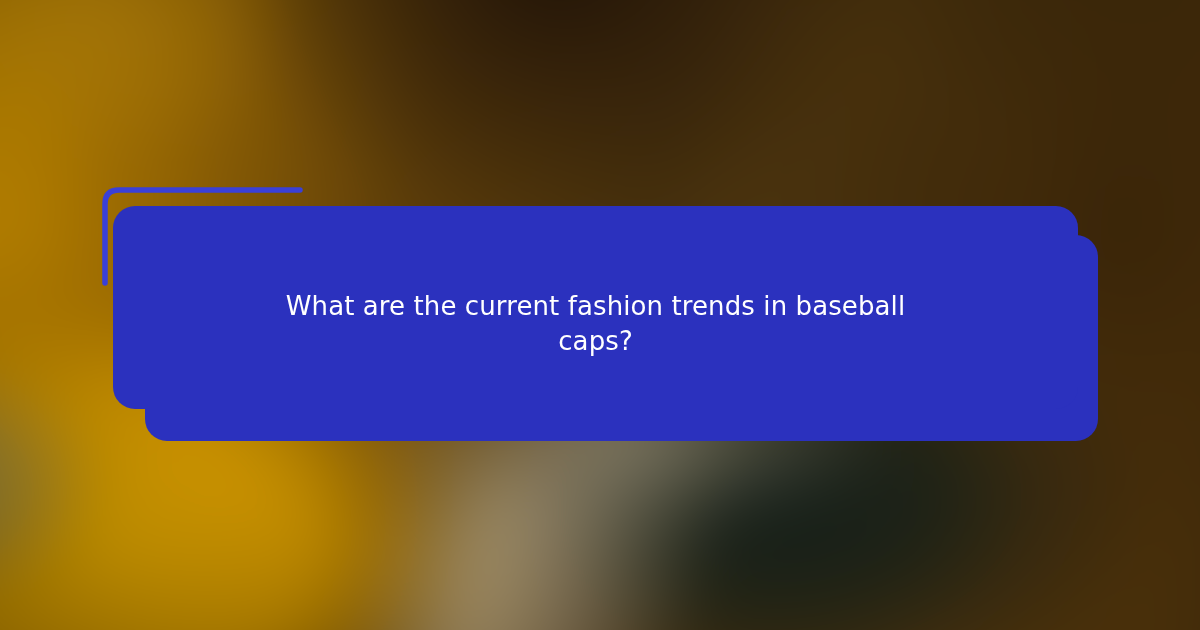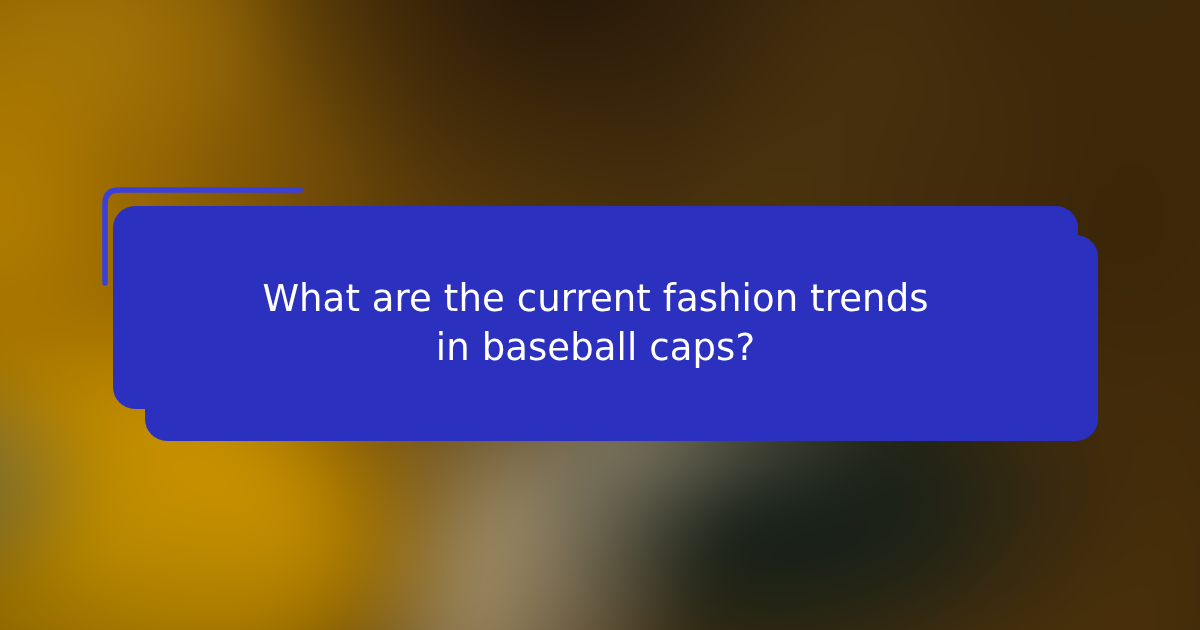--- a/index.html
+++ b/index.html
@@ -152,21 +152,21 @@
     left: 113px;
     top: 206px;
     width: 965px;
     height: 235px;
     display: flex;
     align-items: center;
     justify-content: center;
   }
   .question {
     color: #ffffff;
-    font-size: 37px;
+    font-size: 26px;
     line-height: 1.32;
     font-weight: 400;
     text-align: center;
     letter-spacing: 0.1px;
     max-width: 700px;
     margin: 8px;
   }
 </style>
 </head>
 <body>

